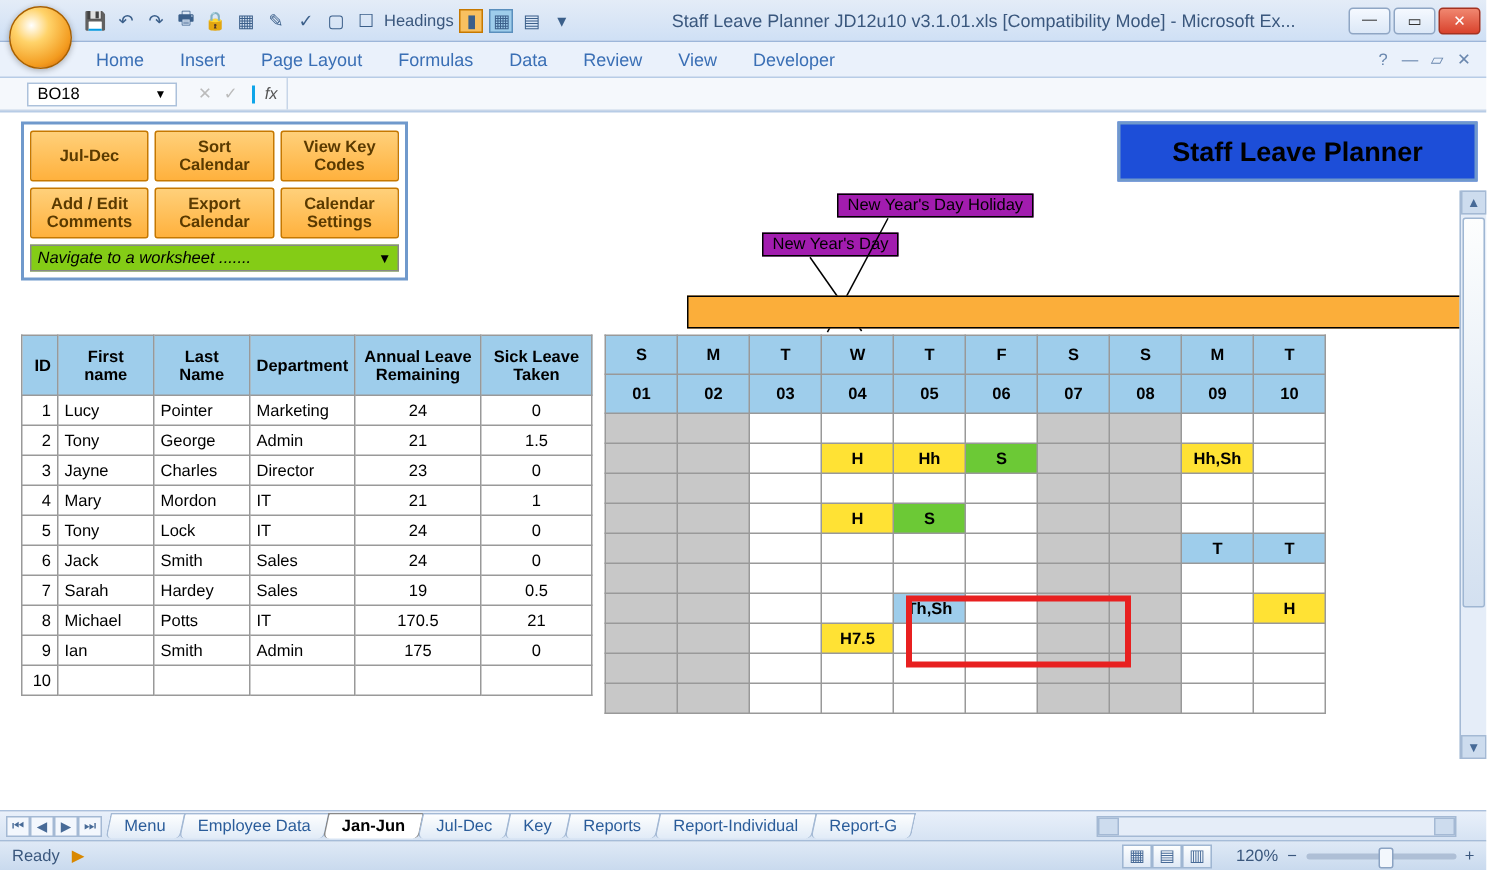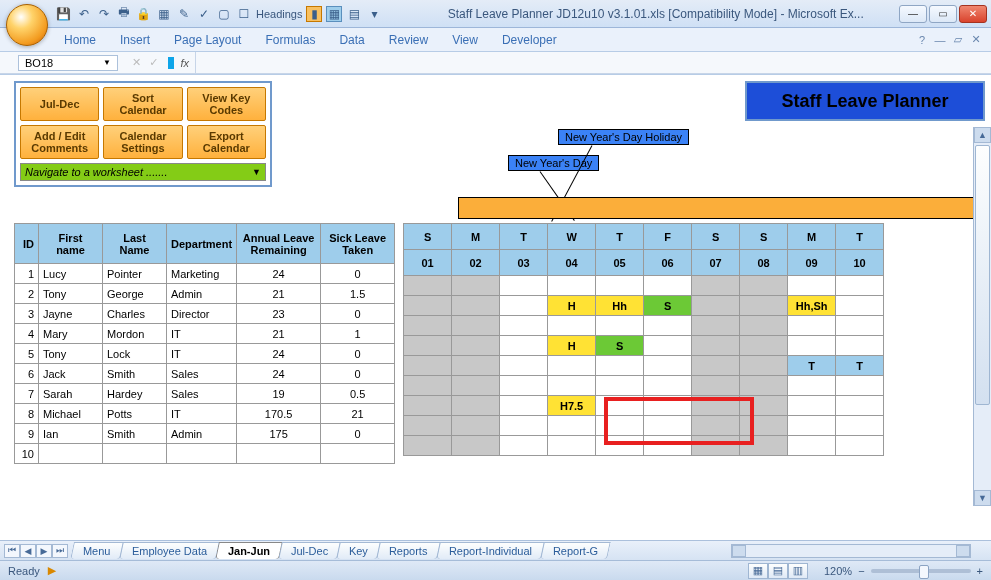--- a/index.html
+++ b/index.html
@@ -18,36 +18,36 @@
 .ribbon-wrap { display:flex; align-items:center; border-bottom:1px solid #b7cce6; background:#eaf1fb; height:24px;}
 .office-btn { width: 42px; height: 42px; border-radius: 50%; background: radial-gradient(circle at 35% 30%, #fff, #ffd36a 30%, #f39b1f 70%, #c05000); border:1px solid #a86000; position:absolute; top:4px; left:6px; z-index:5; box-shadow:0 1px 4px rgba(0,0,0,.3);}
 .ribbon-tabs { display:flex; gap:0; margin-left:52px; }
 .rtab { padding:4px 12px; color:#3a6fb5; font-size:12px; cursor:default; }
 .rib-mini { margin-left:auto; display:flex; gap:4px; padding-right:8px; color:#6a87ae;}
 .rib-mini span{width:14px;height:14px;display:inline-flex;align-items:center;justify-content:center;}
 
 
 .fbar { display:flex; align-items:center; height:22px; border-bottom:1px solid #c7d5e8; background:#f5f8fc; }
 .namebox { width:100px; margin-left:18px; border:1px solid #acc1db; background:#fff; padding:1px 6px; font-size:11px; display:flex; align-items:center; justify-content:space-between;}
-.fx { margin-left:6px; font-style:italic; font-size:11px; color:#555; padding:0 6px; border-left:6px solid #0ea5e9;}
+.fx { margin-left:6px; font-style:italic; font-size:11px; color:#555; padding:0 6px; border-left:2px solid #0ea5e9;}
 
 
 .sheet { position:relative; background:#fff; height:472px; border-top:1px solid #b7cce6;}
 
 
 .btnbox { position:absolute; top:6px; left:14px; width:258px; border:2px solid #7099cc; padding:4px; background:#fff;}
 .btnbox-row { display:flex; gap:4px; margin-bottom:4px;}
 .obtn { flex:1; height:34px; background:linear-gradient(#ffd07a,#ffb13d); border:1px solid #c67800; border-radius:2px; font-size:11px; font-weight:bold; color:#5a3a00; display:flex; align-items:center; justify-content:center; text-align:center; line-height:1.1; padding:2px 4px;}
 .nav-select { border:1px solid #888; width:100%; padding:2px 4px; font-style:italic; background:#84cc16; font-size:11px; display:flex; justify-content:space-between; align-items:center;}
 
 
 .planner-title { position:absolute; right:6px; top:6px; width:240px; height:40px; background:#1d4ed8; border:2px solid #7099cc; display:flex; align-items:center; justify-content:center; font-size:18px; font-weight:bold; }
 
 
-.callout { position:absolute; background:#3b82f6; border:1px solid #000; padding:1px 6px; font-size:11px; white-space:nowrap;}
+.callout { position:absolute; background:#a21caf; border:1px solid #000; padding:1px 6px; font-size:11px; white-space:nowrap;}
 
 
 .orange-bar { position:absolute; top:122px; left:458px; right:6px; height:22px; background:#fbae3a; border:1px solid #000;}
 
 
 .grid { position:absolute; top:148px; left:14px; right:6px; }
 table { border-collapse:collapse; }
 .info-table, .cal-table { float:left;}
 .info-table th, .info-table td { border:1px solid #999; padding:2px 4px; font-size:11px; text-align:left; height:20px;}
 .info-table th { background:#9ecdeb; text-align:center; font-weight:bold; vertical-align:middle;}
@@ -160,22 +160,22 @@
 <div class="sheet">
 
   <div class="btnbox">
     <div class="btnbox-row">
       <div class="obtn">Jul-Dec</div>
       <div class="obtn">Sort Calendar</div>
       <div class="obtn">View Key Codes</div>
     </div>
     <div class="btnbox-row">
       <div class="obtn">Add / Edit Comments</div>
+      <div class="obtn">Export Calendar</div>
       <div class="obtn">Calendar Settings</div>
-      <div class="obtn">Export Calendar</div>
     </div>
     <div class="nav-select">
       <span>Navigate to a worksheet .......</span>
       <span style="font-size:9px;">▼</span>
     </div>
   </div>
 
   <div class="planner-title">Staff Leave  Planner</div>
 
   <div class="callout" style="top:54px; left:558px;">New Year's Day Holiday</div>
@@ -378,20 +378,32 @@
             <td></td>
             <td class="wkend"></td>
             <td class="wkend"></td>
             <td></td>
             <td></td>
           </tr>
           <tr>
             <td class="wkend"></td>
             <td class="wkend"></td>
             <td></td>
+            <td></td>
+            <td class="h-b">Th,Sh</td>
+            <td></td>
+            <td class="wkend"></td>
+            <td class="wkend"></td>
+            <td></td>
+            <td class="h-y">H</td>
+          </tr>
+          <tr>
+            <td class="wkend"></td>
+            <td class="wkend"></td>
+            <td></td>
             <td class="h-y">H7.5</td>
             <td></td>
             <td></td>
             <td class="wkend"></td>
             <td class="wkend"></td>
             <td></td>
             <td></td>
           </tr>
           <tr>
             <td class="wkend"></td>

